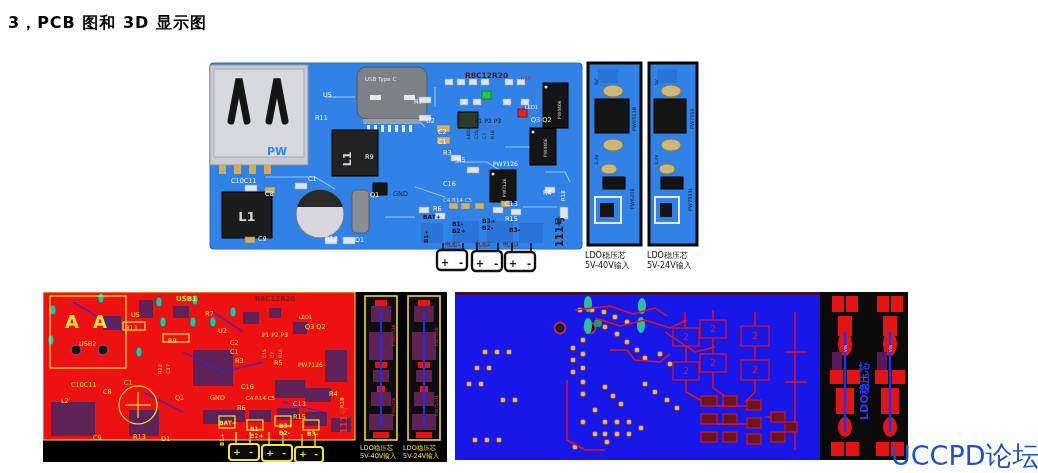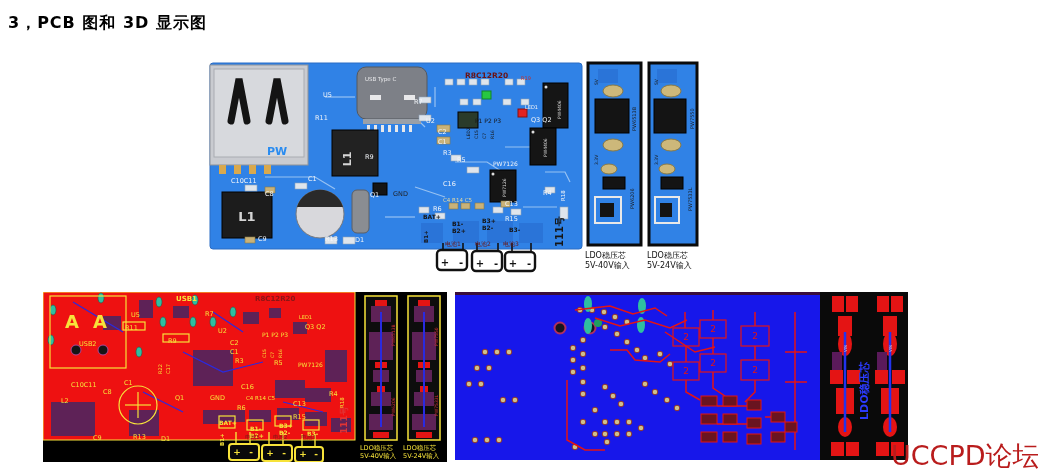--- a/index.html
+++ b/index.html
@@ -2,21 +2,21 @@
 <html><head>
 <meta charset="utf-8">
 <style>
   html,body{margin:0;padding:0;background:#ffffff;}
   .page{position:relative;width:1038px;height:473px;background:#fff;overflow:hidden;
         font-family:"DejaVu Sans","Liberation Sans",sans-serif;}
   .heading{position:absolute;left:8px;top:13px;font-size:16px;font-weight:bold;color:#000;
            letter-spacing:1px;}
   .fig{position:absolute;}
   .watermark{position:absolute;left:891px;top:438px;font-size:27px;font-weight:500;
-             color:#b91c1c;white-space:nowrap;}
+             color:#1d4ed8;white-space:nowrap;}
   svg text{font-family:"DejaVu Sans","Liberation Sans",sans-serif;}
 </style>
 </head>
 <body>
 
 <div class="page">
 
   <div class="heading">3，PCB 图和 3D 显示图</div>
 
   <svg class="fig" style="left:205px;top:57px" width="495" height="228" viewBox="0 0 495 228">

